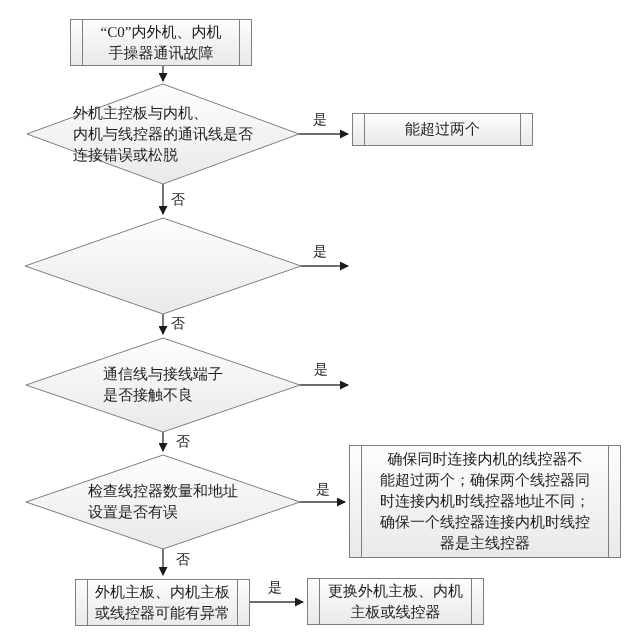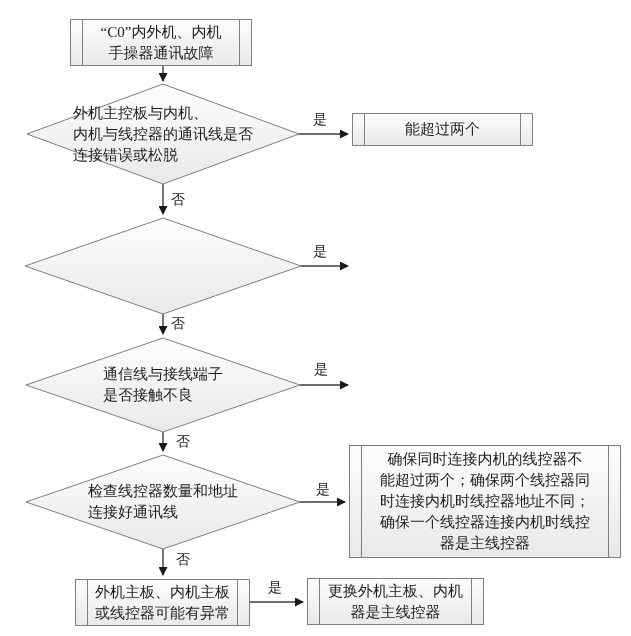--- a/index.html
+++ b/index.html
@@ -136,35 +136,35 @@
 器是主线控器</span>
   </div>
 
   <div class="pbox" style="left:75px;top:579px;width:175px;height:47px">
     <span class="node-text">外机主板、内机主板
 或线控器可能有异常</span>
   </div>
 
   <div class="pbox" style="left:307px;top:578px;width:177px;height:47px">
     <span class="node-text">更换外机主板、内机
-器是主线控器</span>
+主板或线控器</span>
   </div>
 
   <div class="diamond-text" style="left:40px;top:84px;width:246px;height:100px">
     <span class="node-text">外机主控板与内机、
 内机与线控器的通讯线是否
 连接错误或松脱</span>
   </div>
   <div class="diamond-text" style="left:39px;top:338px;width:248px;height:94px">
     <span class="node-text">通信线与接线端子
 是否接触不良</span>
   </div>
   <div class="diamond-text" style="left:39px;top:455px;width:248px;height:94px">
     <span class="node-text">检查线控器数量和地址
-连接好通讯线</span>
+设置是否有误</span>
   </div>
 
   <span class="edge-label" style="left:313px;top:112px">是</span>
   <span class="edge-label" style="left:171px;top:192px">否</span>
   <span class="edge-label" style="left:313px;top:244px">是</span>
   <span class="edge-label" style="left:171px;top:316px">否</span>
   <span class="edge-label" style="left:314px;top:362px">是</span>
   <span class="edge-label" style="left:176px;top:434px">否</span>
   <span class="edge-label" style="left:316px;top:482px">是</span>
   <span class="edge-label" style="left:176px;top:552px">否</span>

